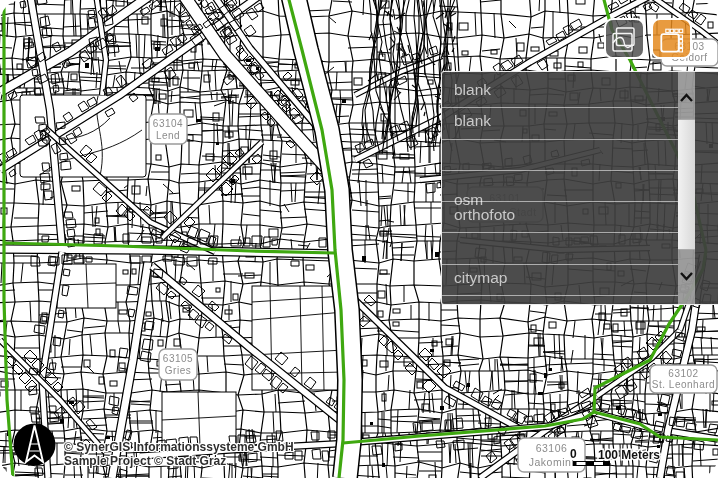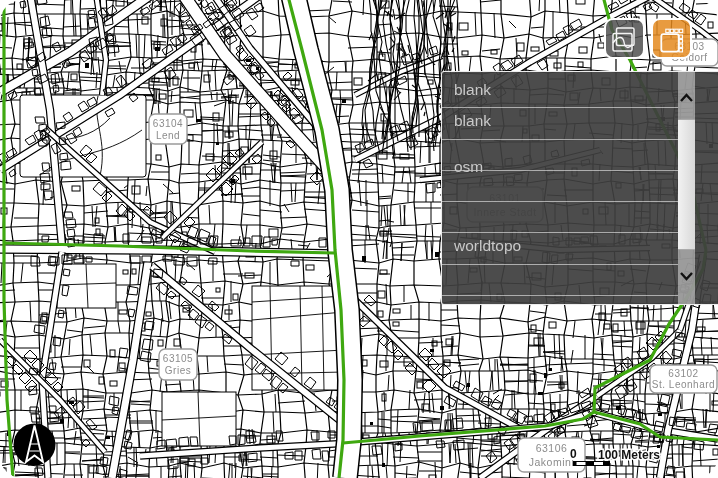--- a/index.html
+++ b/index.html
@@ -547,28 +547,29 @@
 <div class="panel">
 
 <div class="item" style="top:3px">blank</div>
 <div class="sep" style="top:35px"></div>
 
 <div class="item" style="top:34px">blank</div>
 <div class="sep" style="top:67px"></div>
 
 <div class="sep" style="top:98px"></div>
 
-<div class="item" style="top:80px">osm</div>
+<div class="item" style="top:113px">osm</div>
 <div class="sep" style="top:129px"></div>
 
+<div class="item" style="top:128px">orthofoto</div>
 <div class="sep" style="top:160px"></div>
 
-<div class="item" style="top:159px">worldtopo</div>
 <div class="sep" style="top:192px"></div>
 
+<div class="item" style="top:191px">citymap</div>
 <div class="sep" style="top:223px"></div>
 
 <div class="sbar">
 
 <div class="sthumb"></div>
 
 <svg class="sarr" style="top:20px" width="17" height="12">
           <path d="M3 9 L8.5 3 L14 9" fill="none" stroke="#111" stroke-width="2.4"></path>
         </svg>
 
@@ -601,20 +602,23 @@
 </g>
 </svg>
 </div>
 
 <svg style="position:absolute;left:12px;top:422px;" width="45" height="45">
 <circle cx="22.5" cy="22.5" r="21" fill="#000"></circle>
 <path d="M22.5 3.5 L14 40 L22.5 33.5 L31 40 Z" fill="none" stroke="#fff" stroke-width="1.9" stroke-linejoin="miter"></path>
 <path d="M19 22 L26 22 M17.5 29 L27.5 29" stroke="#fff" stroke-width="1"></path>
 </svg>
 
+<div style="position:absolute;left:64px;top:440px;font-size:12px;font-weight:bold;color:#2e2e2e;
+     text-shadow:-1px -1px 0 #fff,1px -1px 0 #fff,-1px 1px 0 #fff,1px 1px 0 #fff,0 1px 0 #fff,0 -1px 0 #fff,1px 0 0 #fff,-1px 0 0 #fff;">
+© SynerGIS Informationssysteme GmbH<br>Sample Project © Stadt Graz</div>
 
 <div style="position:absolute;left:560px;top:444px;width:120px;height:26px;">
 <svg width="120" height="26">
 <text x="10" y="14" font-size="12" font-weight="bold" fill="#111" stroke="#fff" stroke-width="3" paint-order="stroke">0</text>
 <text x="38" y="15" font-size="12" font-weight="bold" fill="#111" stroke="#fff" stroke-width="3" paint-order="stroke">100 Meters</text>
 <rect x="13" y="17" width="37" height="5" fill="#000"></rect>
 <rect x="16.5" y="18" width="9" height="3" fill="#fff"></rect>
 <rect x="34" y="18" width="9" height="3" fill="#fff"></rect>
 </svg>
 </div>

